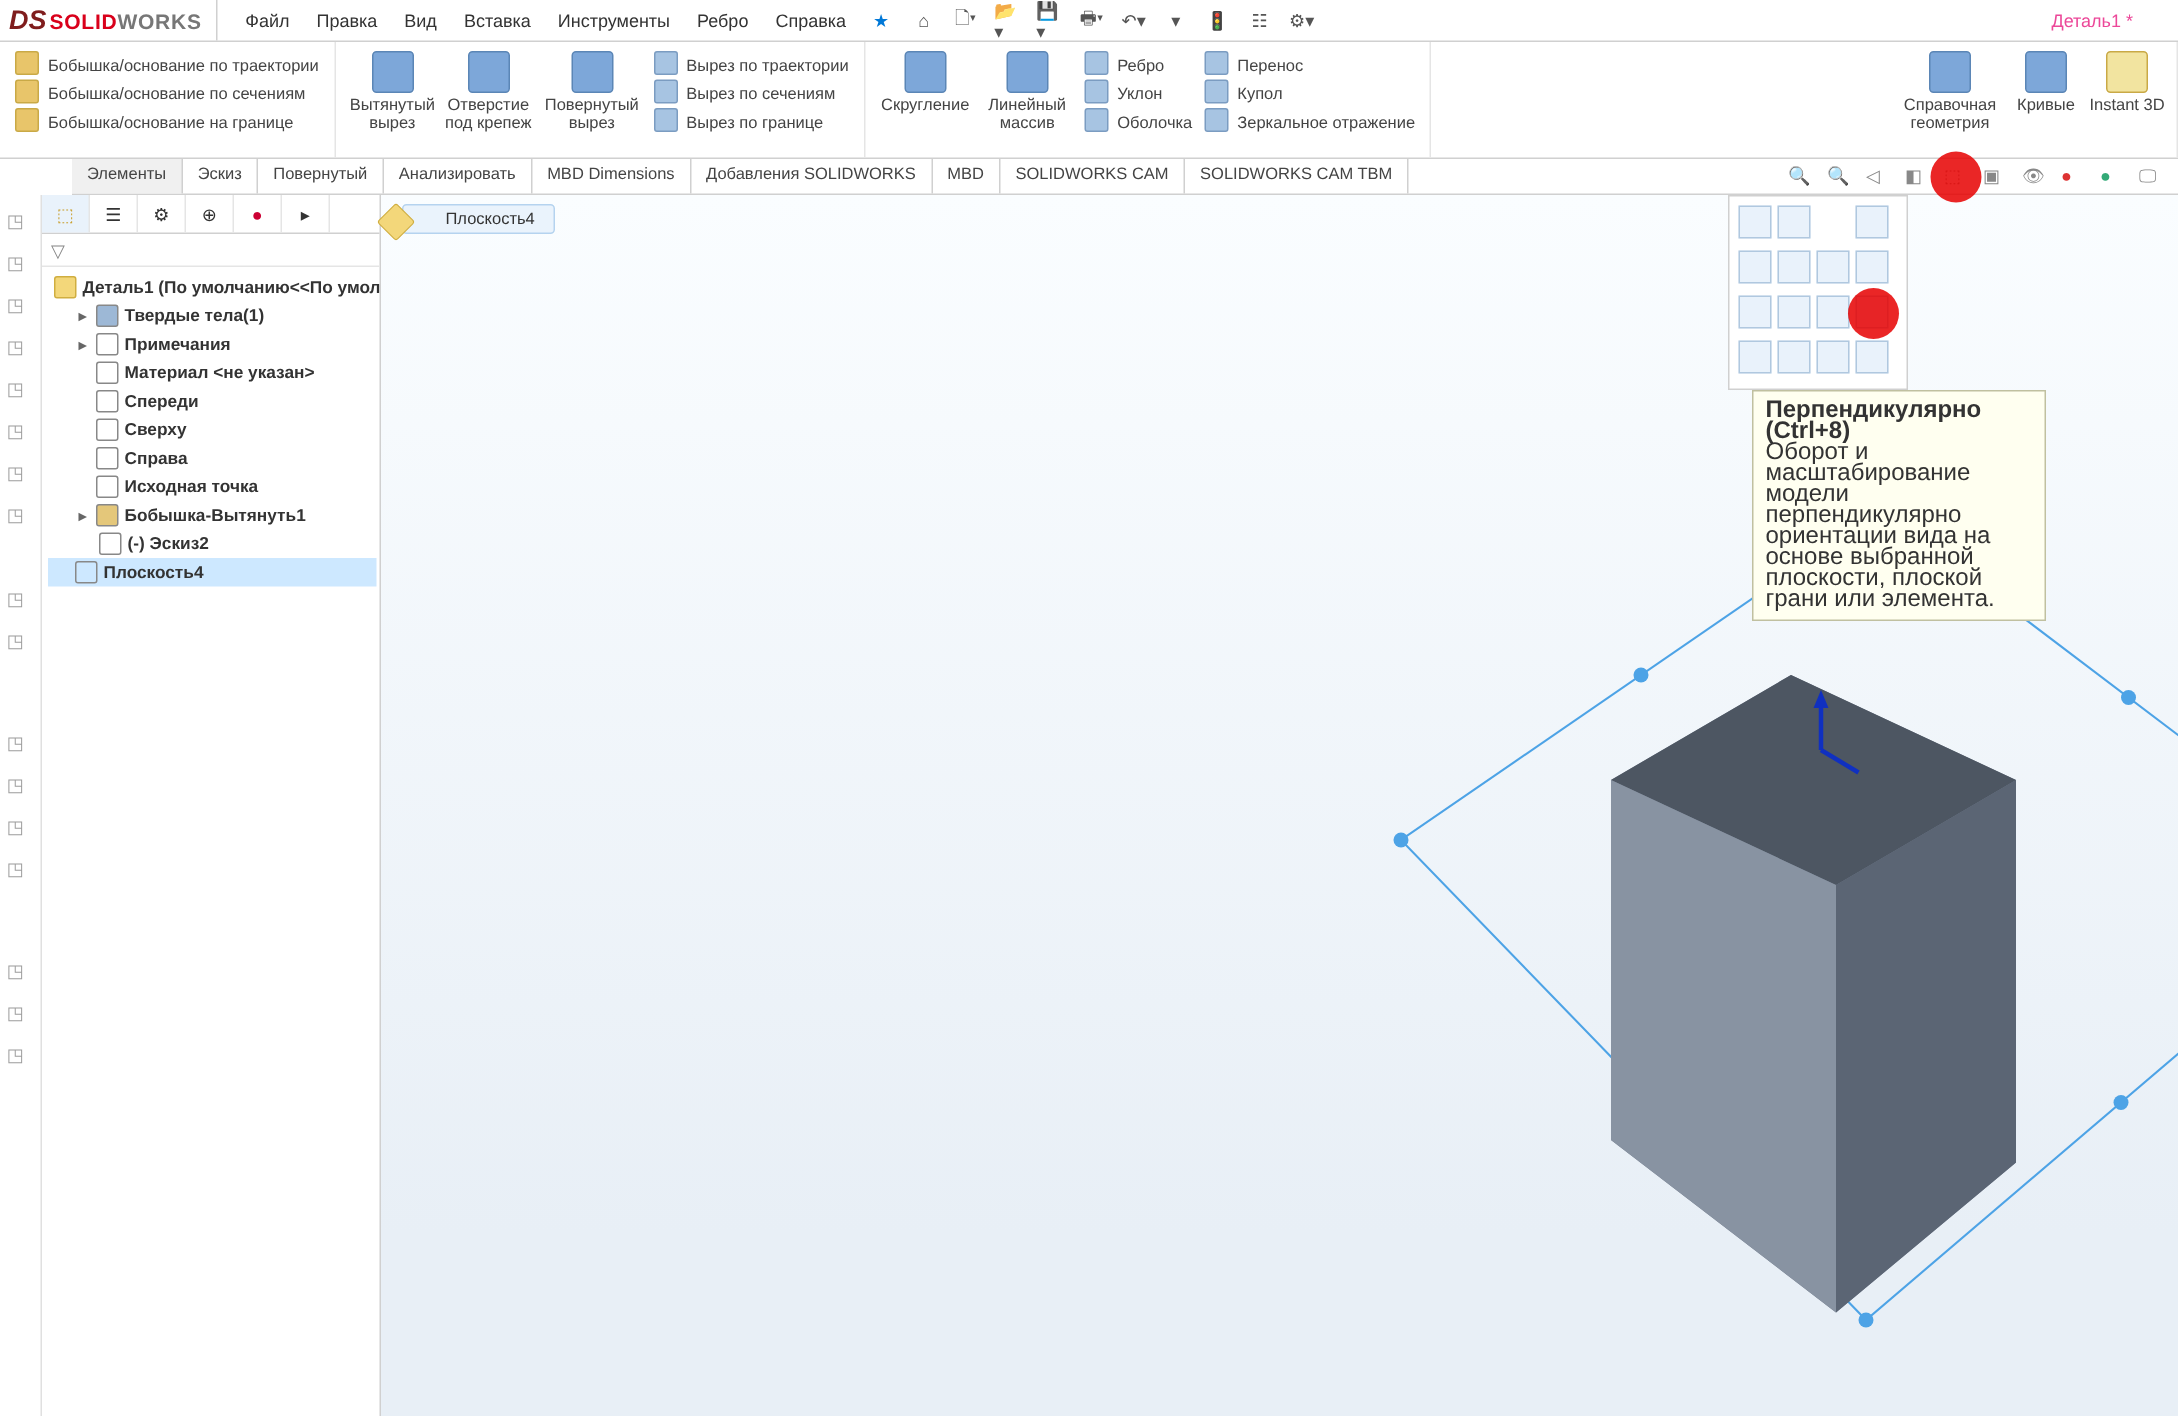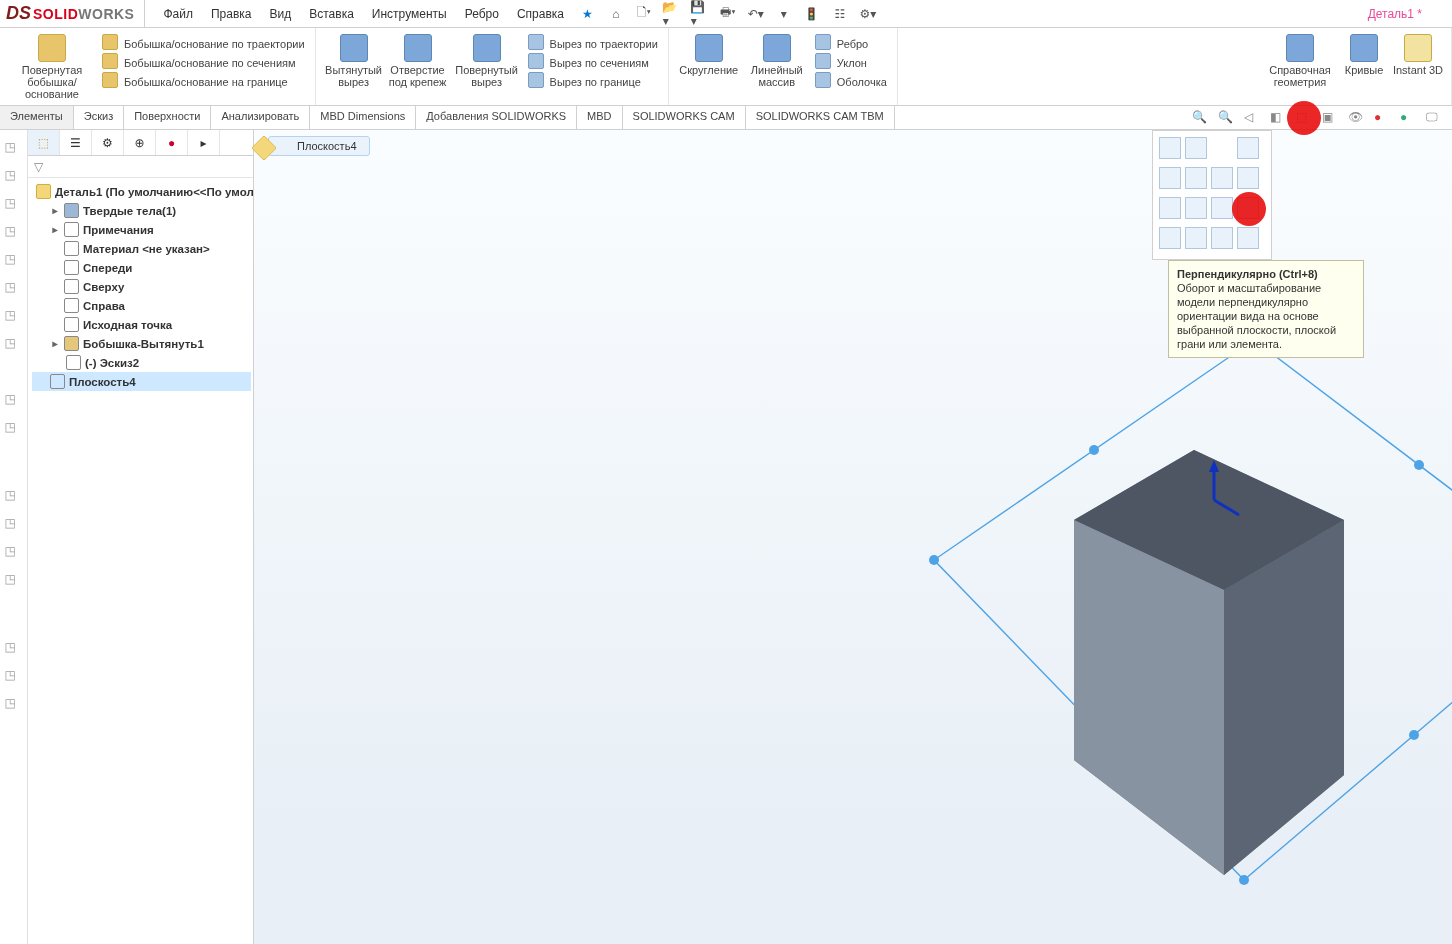--- a/index.html
+++ b/index.html
@@ -50,21 +50,21 @@
   .treerow.ind2{padding-left:34px;}
   .treerow.sel{background:#cde8ff;}
   .treerow .tico{width:15px;height:15px;flex:0 0 15px;border:1px solid #888;border-radius:2px;}
   .treerow .exp{width:10px;text-align:center;color:#666;font-size:10px;}
   .viewport{flex:1;position:relative;background:linear-gradient(to bottom,#fafdff 0%,#e8eff6 85%);}
   .bc{position:absolute;top:6px;left:14px;background:#eaf3fc;border:1px solid #b5d3ef;border-radius:3px;padding:3px 12px 3px 28px;font-size:11px;color:#333;}
   .bc::before{content:"";position:absolute;left:-18px;top:-2px;width:24px;height:24px;background:#f3d77a;border:1px solid #d0ae40;border-radius:3px;transform:rotate(45deg) scale(0.7);}
   .block{position:absolute;left:570px;top:190px;}
   .viewcube{position:absolute;right:180px;top:0;width:120px;height:130px;background:#fff;border:1px solid #d0d0d0;display:flex;flex-wrap:wrap;gap:4px;padding:6px;}
   .viewcube .vico{width:22px;height:22px;border:1px solid #b0c8df;background:#e9f2fb;}
-  .tooltip{position:absolute;right:88px;top:130px;width:196px;background:#fffff0;border:1px solid #c0c0a0;padding:6px 8px;font-size:11px;color:#333;line-height:14px;z-index:40;}
+  .tooltip{position:absolute;right:88px;top:130px;width:196px;background:#fffff0;border:1px solid #c0c0a0;padding:6px 8px;font-size:16px;color:#333;line-height:14px;z-index:40;}
   .tooltip b{font-weight:bold;}
 </style>
 </head>
 <body>
 
 <div class="menubar">
   <div class="logo">
     <span class="ds">DS</span>
     <span class="solid">SOLID</span>
       <span class="works">WORKS</span>
@@ -89,24 +89,20 @@
     <span class="ico">▾</span>
     <span class="ico">🚦</span>
     <span class="ico">☷</span>
     <span class="ico">⚙▾</span>
   </div>
   <span class="doc-title">Деталь1 *</span>
 </div>
 
 <div class="ribbon">
   <div class="rgrp">
-    <div class="bigbtn">
-        <div class="bicon"></div>
-        <span>Повернутая бобышка/основание</span>
-      </div>
     <div class="smallrow">
       <div class="row">
           <div class="sicon"></div>
           <span>Бобышка/основание по траектории</span>
         </div>
       <div class="row">
           <div class="sicon"></div>
           <span>Бобышка/основание по сечениям</span>
         </div>
       <div class="row">
@@ -157,43 +153,57 @@
           <div class="sicon cut"></div>
           <span>Ребро</span>
         </div>
       <div class="row">
           <div class="sicon cut"></div>
           <span>Уклон</span>
         </div>
       <div class="row">
           <div class="sicon cut"></div>
           <span>Оболочка</span>
+        </div>
+    </div>
+    <div class="smallrow">
+      <div class="row">
+          <div class="sicon cut"></div>
+          <span>Перенос</span>
+        </div>
+      <div class="row">
+          <div class="sicon cut"></div>
+          <span>Купол</span>
+        </div>
+      <div class="row">
+          <div class="sicon cut"></div>
+          <span>Зеркальное отражение</span>
         </div>
     </div>
   </div>
   <div class="rgrp" style="margin-left:auto">
     <div class="bigbtn" style="width:74px">
         <div class="bicon blue"></div>
         <span>Справочная геометрия</span>
       </div>
     <div class="bigbtn" style="width:54px">
         <div class="bicon blue"></div>
         <span>Кривые</span>
       </div>
     <div class="bigbtn" style="width:54px">
         <div class="bicon" style="background:#f2e4a0"></div>
         <span>Instant 3D</span>
       </div>
   </div>
 </div>
 
-<div class="cmdtabs" style="position:relative;">
+<div class="cmdtabs" style="position:relative;margin-left:48px;">
   <div class="tab active">Элементы</div>
   <div class="tab">Эскиз</div>
-  <div class="tab">Поверхности</div>
+  <div class="tab">Повернутый</div>
   <div class="tab">Анализировать</div>
   <div class="tab">MBD Dimensions</div>
   <div class="tab">Добавления SOLIDWORKS</div>
   <div class="tab">MBD</div>
   <div class="tab">SOLIDWORKS CAM</div>
   <div class="tab">SOLIDWORKS CAM TBM</div>
   <div class="hud">
     <span class="hico">🔍</span>
     <span class="hico">🔍</span>
     <span class="hico">◁</span>

